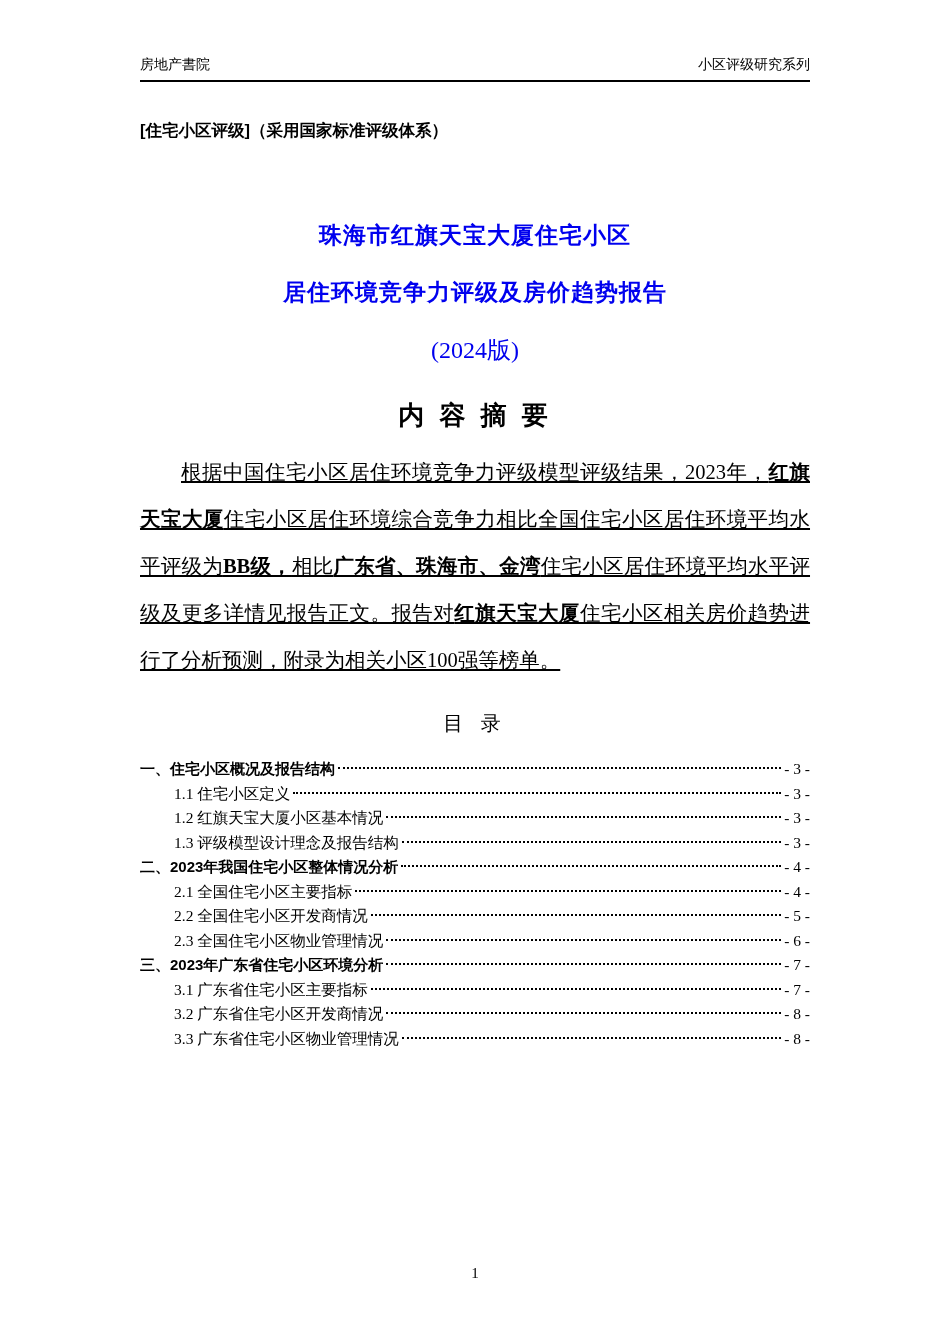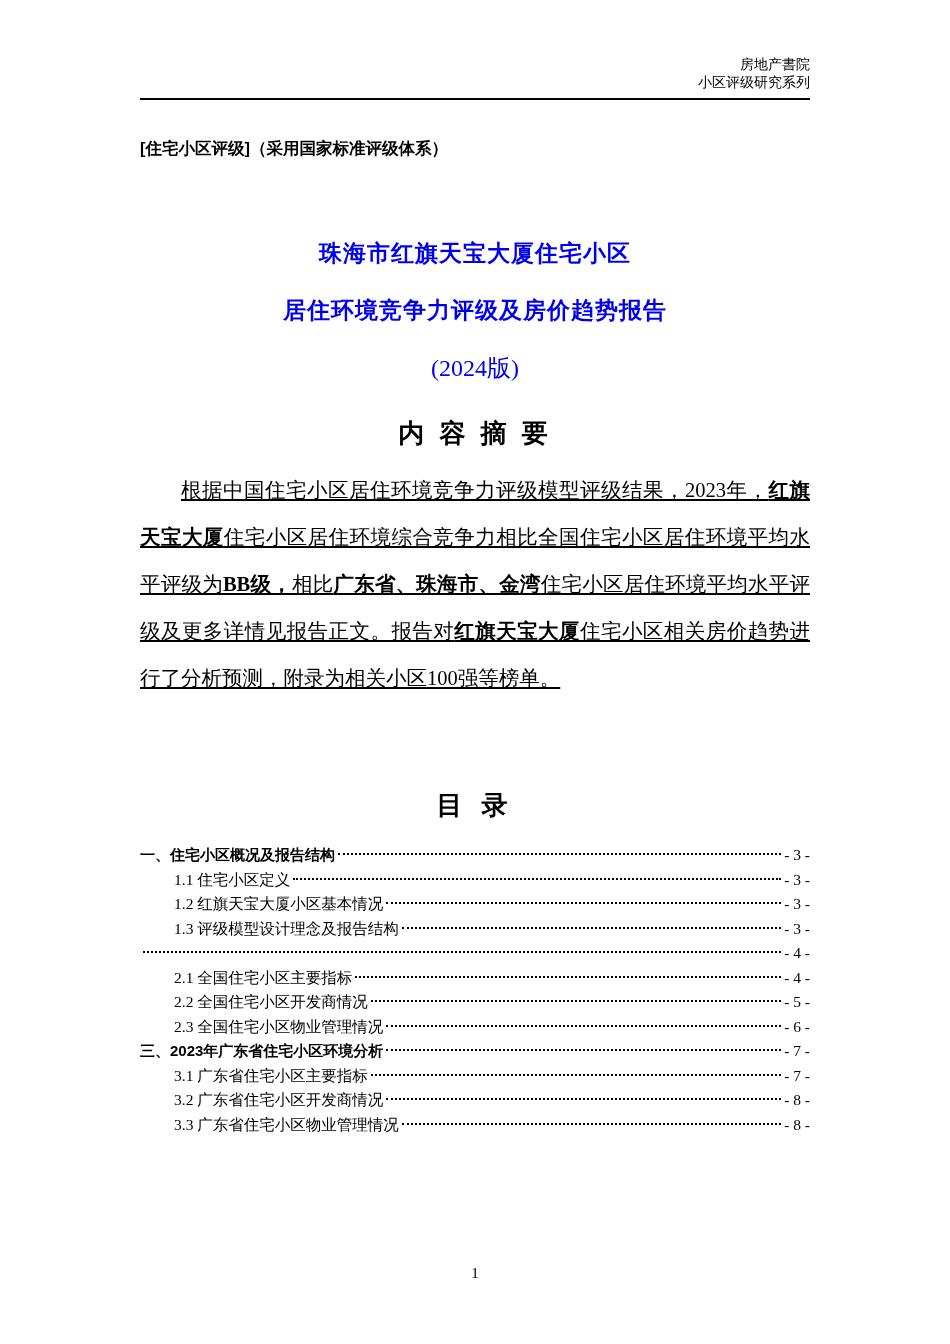--- a/index.html
+++ b/index.html
@@ -16,21 +16,20 @@
   .page { padding: 56px 140px 0 140px; width: 950px; height: 1344px; position: relative; }
 
   
   .runhead {
     display: flex;
     justify-content: space-between;
     align-items: flex-end;
     font-size: 14px;
     padding-bottom: 6px;
     border-bottom: 2px solid #000;
-    flex-direction: column;
   }
 
   
   .report-type {
     margin-top: 38px;
     font-size: 16.5px;
     font-weight: bold;
     font-family: "Liberation Sans", sans-serif;
   }
 
@@ -67,24 +66,24 @@
     font-size: 20.5px;
     line-height: 47px;
     text-align: justify;
     text-indent: 2em;
     text-decoration: underline;
   }
   .seg-b { font-weight: bold; }
 
   
   .toc-heading {
-    margin-top: 86px;
+    margin-top: 26px;
     text-align: center;
-    font-size: 26px;
-    font-weight: bold;
+    font-size: 20px;
+    font-weight: normal;
     letter-spacing: 6px;
     font-family: "Liberation Sans", sans-serif;
   }
   .toc { margin-top: 20px; font-size: 15.5px; }
   .toc-row {
     display: flex;
     align-items: baseline;
     line-height: 24.5px;
     height: 24.5px;
     white-space: nowrap;
@@ -150,20 +149,21 @@
       <span class="toc-dots"></span>
       <span class="toc-page">- 3 -</span>
     </div>
     <div class="toc-row lvl2">
       <span class="toc-label">1.3 评级模型设计理念及报告结构</span>
       <span class="toc-dots"></span>
       <span class="toc-page">- 3 -</span>
     </div>
 
     <div class="toc-row lvl1">
+      <span class="toc-label">二、2023年我国住宅小区整体情况分析</span>
       <span class="toc-dots"></span>
       <span class="toc-page">- 4 -</span>
     </div>
     <div class="toc-row lvl2">
       <span class="toc-label">2.1 全国住宅小区主要指标</span>
       <span class="toc-dots"></span>
       <span class="toc-page">- 4 -</span>
     </div>
     <div class="toc-row lvl2">
       <span class="toc-label">2.2 全国住宅小区开发商情况</span>

